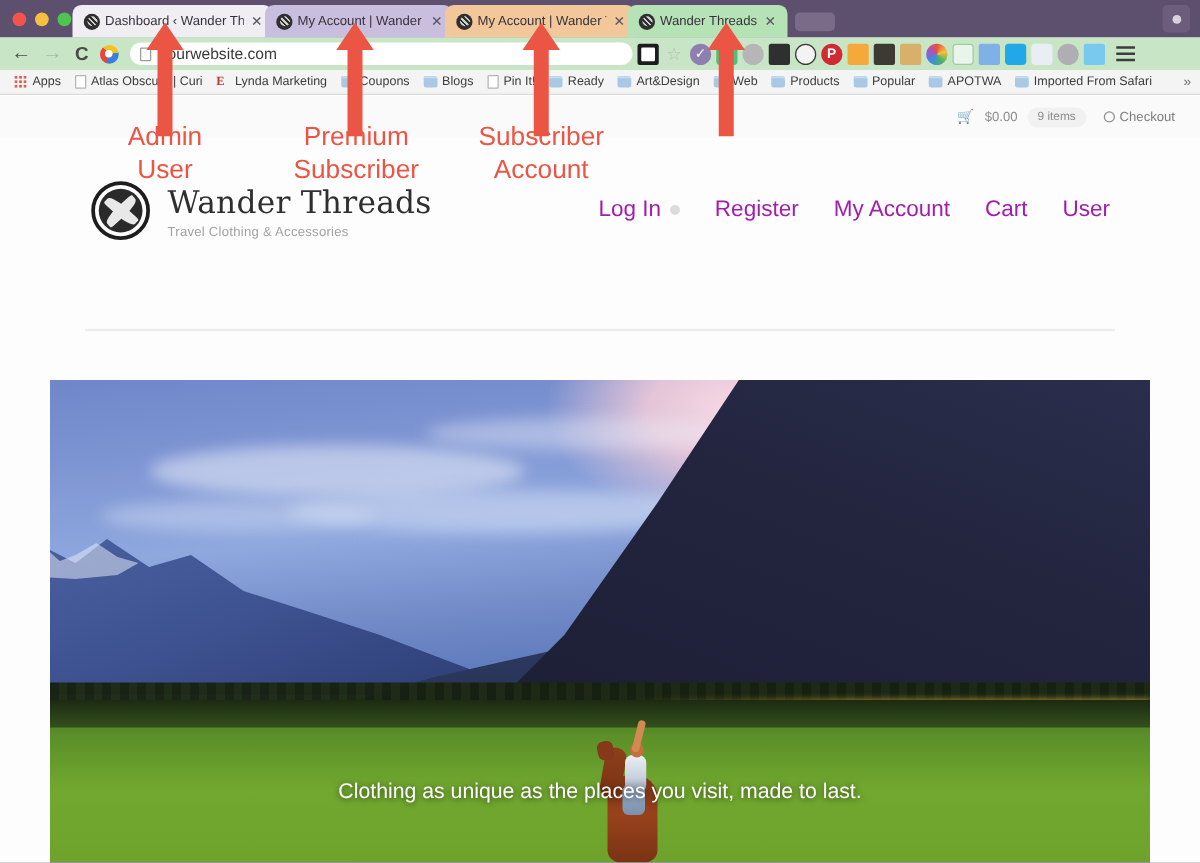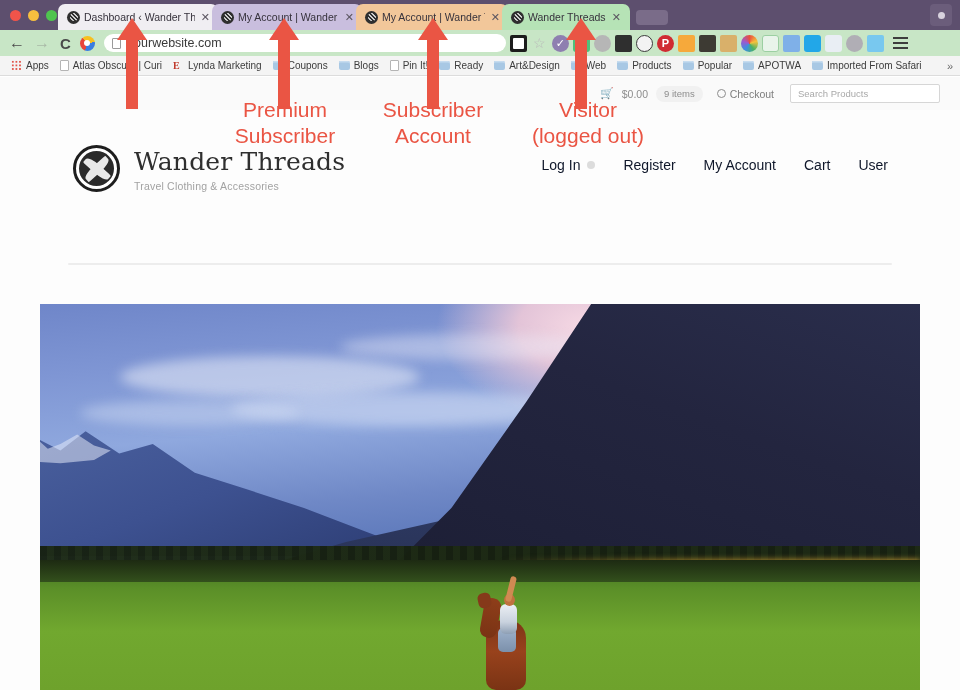--- a/index.html
+++ b/index.html
@@ -170,21 +170,21 @@
   .brand-text { position:absolute; left: 134px; top: 2px; }
   .brand-title {
     font-family: "DejaVu Serif", serif; font-size: 25px; color: #2f2f2f;
     letter-spacing: .2px; font-weight: normal;
   }
   .brand-tag { font-size: 10.5px; color: #a2a2a2; margin-top: 4px; letter-spacing:.2px; }
 
   .mainnav {
     position:absolute; right: 72px; top: 12px; display:flex; align-items:center; gap: 28px;
   }
-  .mainnav .nav-item { font-size: 14px; color: #0f172a; display:flex; align-items:center; }
+  .mainnav .nav-item { font-size: 18px; color: #a21caf; display:flex; align-items:center; }
   .nav-dot { width:8px; height:8px; border-radius:50%; background:#dcdcdc; margin-left:7px; }
 
   .divider {
     position:absolute; top: 186px; left: 68px; width: 824px; height: 2px;
     background: #ededed; border-radius: 1px;
   }
 
   
   .hero {
     position:absolute; top: 227px; left: 40px; width: 880px; height: 386px;
@@ -446,21 +446,20 @@
     <div class="utilitybar">
       <div class="cart-group">
         <span class="cart-icon">🛒</span>
         <span class="cart-amt">$0.00</span>
         <span class="cart-items">9 items</span>
       </div>
       <div class="checkout">
         <span class="cmark"></span>
         <span>Checkout</span>
       </div>
-      <div class="search-products">Search Products</div>
     </div>
 
     <div class="brandrow">
       <div class="logo-mark">
         <div class="inner"></div>
         <div class="leaf1"></div>
         <div class="leaf2"></div>
       </div>
       <div class="brand-text">
         <div class="brand-title">Wander Threads</div>
@@ -498,40 +497,41 @@
         <div class="body"></div>
         <div class="neck"></div>
         <div class="head"></div>
         <div class="rider">
           <div class="legs"></div>
           <div class="torso"></div>
           <div class="head2"></div>
           <div class="arm"></div>
         </div>
       </div>
+      <div class="hero-sub">Clothing as unique as the places you visit, made to last.</div>
     </div>
   </div>
 
   <div class="ann-arrow" style="left:117px; top:18px;">
     <div class="headtri"></div>
       <div class="shaft"></div>
   </div>
   <div class="ann-arrow" style="left:269px; top:18px;">
     <div class="headtri"></div>
       <div class="shaft"></div>
   </div>
   <div class="ann-arrow" style="left:418px; top:18px;">
     <div class="headtri"></div>
       <div class="shaft"></div>
   </div>
   <div class="ann-arrow" style="left:566px; top:18px;">
     <div class="headtri"></div>
       <div class="shaft"></div>
   </div>
 
+  <div class="ann-label" style="left:62px; top:97px; width:140px;">Admin
+User</div>
   <div class="ann-label" style="left:202px; top:97px; width:166px;">Premium
 Subscriber</div>
   <div class="ann-label" style="left:358px; top:97px; width:150px;">Subscriber
 Account</div>
-  <div class="ann-label" style="left:505px; top:97px; width:166px;">Visitor
-(logged out)</div>
 
 </div>
 
 </body></html>

